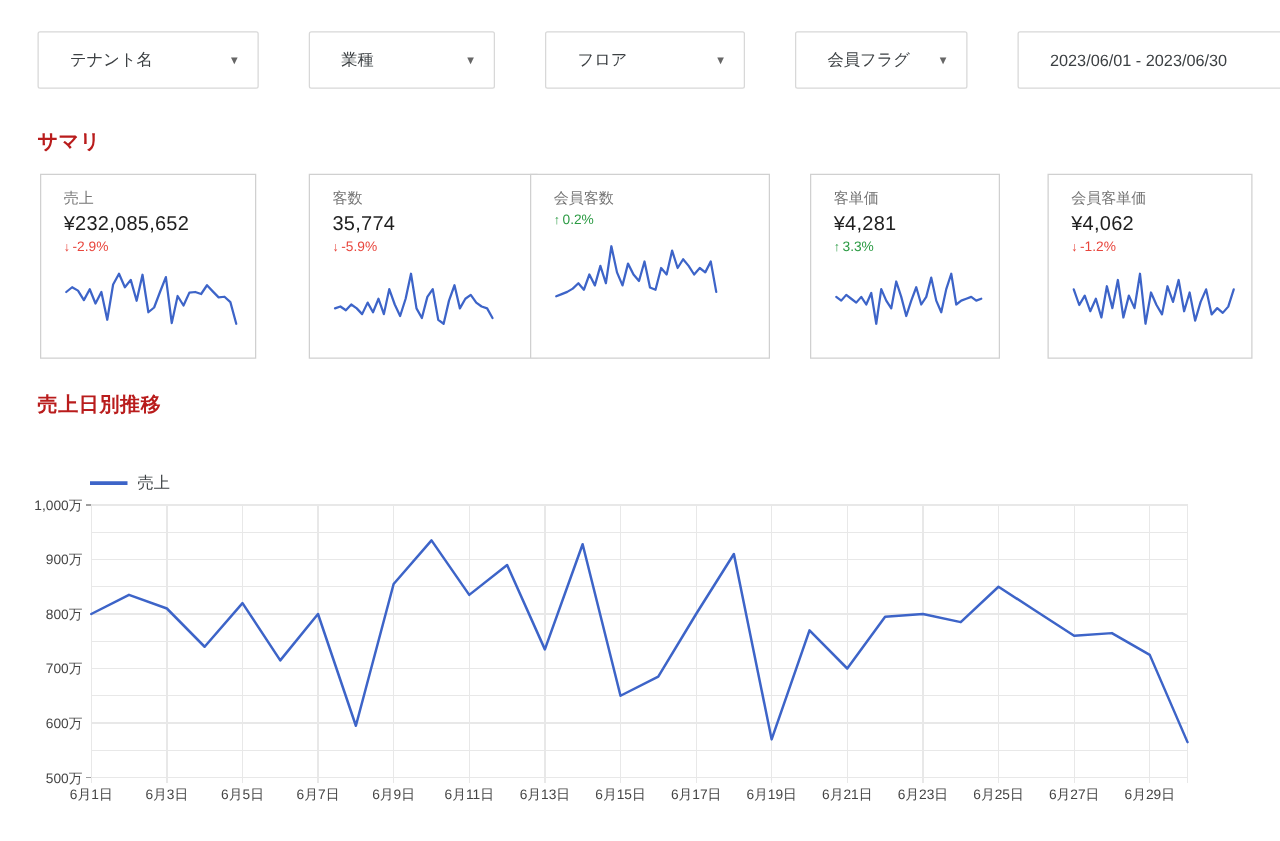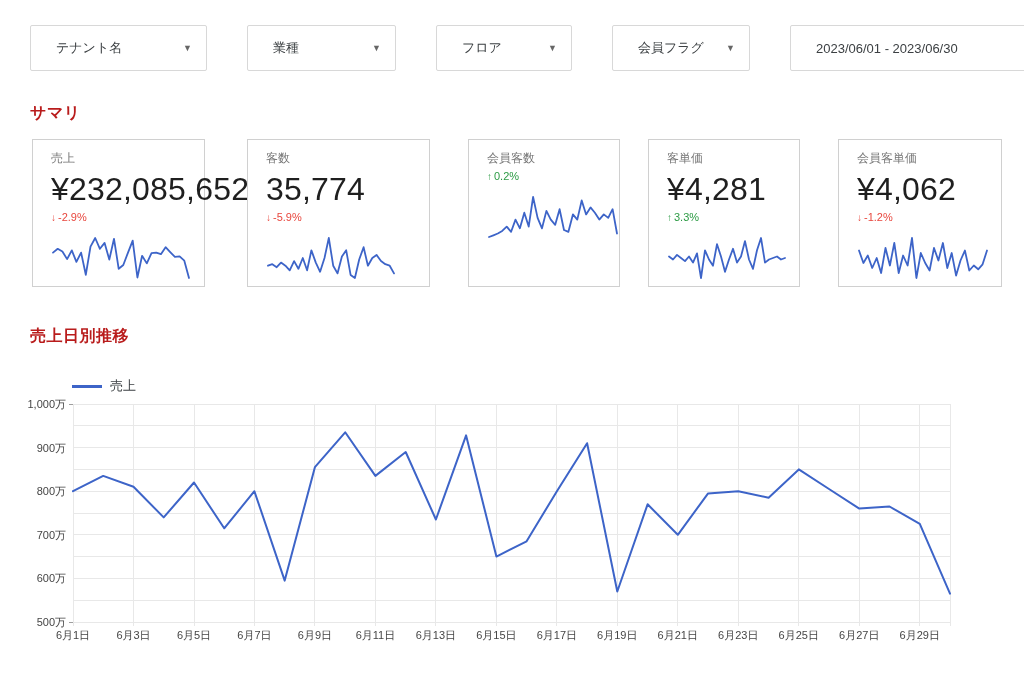--- a/index.html
+++ b/index.html
@@ -18,41 +18,41 @@
     height:46px;box-sizing:border-box;
     border:1px solid #d8d8d8;background:#fff;border-radius:2px;
     display:flex;align-items:center;
     padding:0 14px 0 25px;
     font-size:13px;color:#3c4043;
     cursor:pointer;
   }
   .filter-box .caret{
     margin-left:auto;font-size:9px;color:#666;padding-left:10px;
   }
-  .fb-1{width:177px}.fb-2{width:149px}.fb-3{width:136px}.fb-4{width:138px}.fb-5{width:258px}
+  .fb-1{width:177px}.fb-2{width:149px}.fb-3{width:160px}.fb-4{width:138px}.fb-5{width:258px}
   
   .section-title{
     position:absolute;left:30px;
     font-size:16px;font-weight:bold;color:#b91c1c;letter-spacing:.5px;
   }
   .t-summary{top:103px;}
-  .t-chart{top:326px;}
+  .t-chart{top:314px;}
   
   .card{
     position:absolute;top:139px;height:148px;box-sizing:border-box;
     border:1px solid #d0d0d0;background:#fff;
     padding:10px 14px 0 18px;
   }
   .c-1{left:32px;width:173px}
   .c-2{left:247px;width:183px}
-  .c-3{left:468px;width:152px}
+  .c-3{left:424px;width:192px}
   .c-4{left:648px;width:152px}
   .c-5{left:838px;width:164px}
   .card .label{font-size:12px;color:#757575;}
-  .card .value{font-size:32px;color:#1f1f1f;margin-top:4px;white-space:nowrap;letter-spacing:.2px;}
+  .card .value{font-size:16px;color:#1f1f1f;margin-top:4px;white-space:nowrap;letter-spacing:.2px;}
   .card .delta{font-size:11px;margin-top:3px;display:flex;align-items:center;gap:2px;}
   .card .delta[data-trend="down"]{color:#e8463d;}
   .card .delta[data-trend="up"]{color:#2c9b44;}
   .card .delta .arrow{font-size:10px;font-weight:bold;}
   .card .spark{margin-top:6px;}
   
   .legend{
     position:absolute;left:72px;top:377px;
     display:flex;align-items:center;gap:8px;
     font-size:13px;color:#3c4043;

